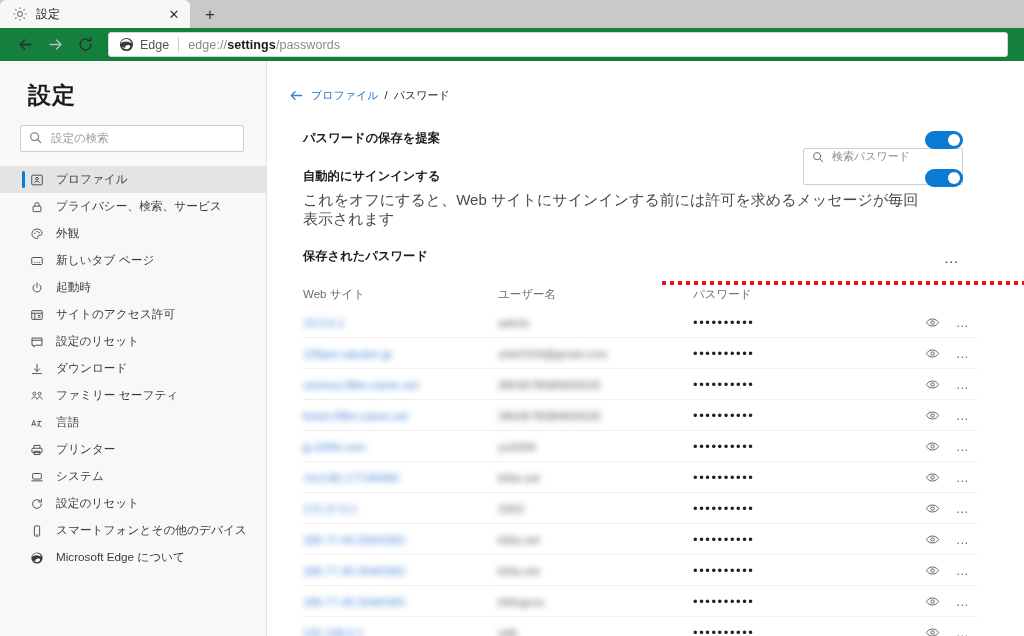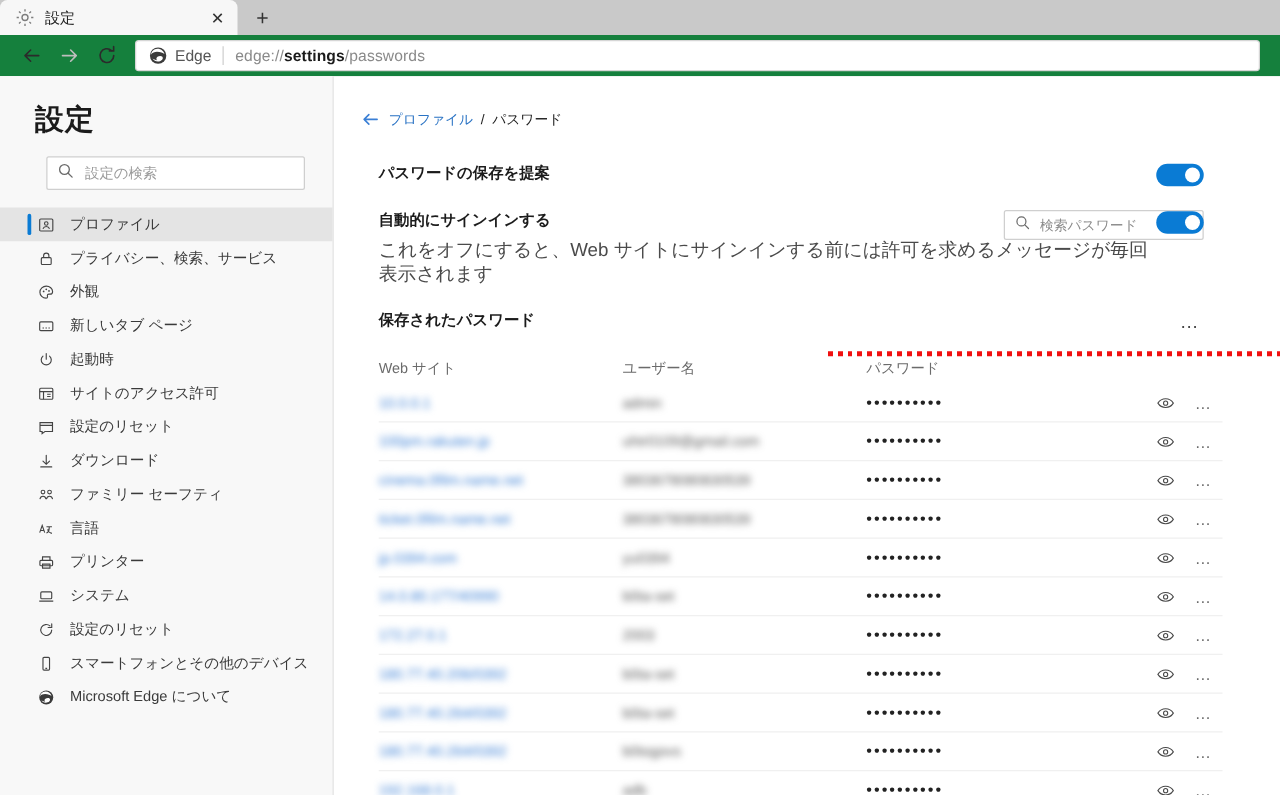--- a/index.html
+++ b/index.html
@@ -68,21 +68,21 @@
   #sidebar {
     width: 267px; flex: 0 0 267px; height: 575px;
     background: #f8f8f8; border-right: 1px solid #e3e3e3;
     padding-top: 19px;
   }
   #settings-heading {
     font-size: 23px; font-weight: bold; color: #1b1b1b;
     margin: 0 0 14px 28px; letter-spacing: 1px;
   }
   #sidebar-search {
-    height: 27px; margin: 0 22px 14px 37px;
+    height: 27px; margin: 0 22px 14px 20px;
     background: #ffffff; border: 1px solid #cfcfcf; border-radius: 2px;
     display: flex; align-items: center; padding: 0 8px;
   }
   #sidebar-search .search-ph { font-size: 11.5px; color: #9a9a9a; margin-left: 9px; }
   .nav-item {
     height: 27px; display: flex; align-items: center;
     padding-left: 28px; position: relative;
   }
   .nav-item .nav-icon {
     width: 17px; flex: 0 0 17px;
@@ -106,23 +106,23 @@
   #back-arrow {
     width: 22px; flex: 0 0 22px; margin-left: 18px;
     display: flex; align-items: center; justify-content: center;
   }
   #breadcrumb { margin-left: 4px; font-size: 11px; white-space: nowrap; }
   #breadcrumb .crumb-link { color: #2a73c4; }
   #breadcrumb .crumb-sep { color: #1b1b1b; margin: 0 3px; }
   #breadcrumb .crumb-current { color: #1b1b1b; }
   #password-search {
     position: absolute; right: 61px; top: 87px;
-    width: 160px; height: 24px;
+    width: 160px; height: 37px;
     background: #ffffff; border: 1px solid #cfcfcf; border-radius: 2px;
-    display: flex; align-items: center; padding: 0 8px; margin-top: 20px;
+    display: flex; padding: 0 8px;
   }
   #password-search .search-ph { font-size: 11px; color: #8a8a8a; margin-left: 8px; }
 
   .setting-row {
     display: flex; align-items: flex-start;
     margin-left: 36px; margin-right: 61px;
   }
   .setting-text { flex: 1; }
   .setting-label { font-size: 12.3px; color: #1b1b1b; font-weight: bold; }
   .setting-desc { font-size: 15px; color: #4a4a4a; margin-top: 6px; }

